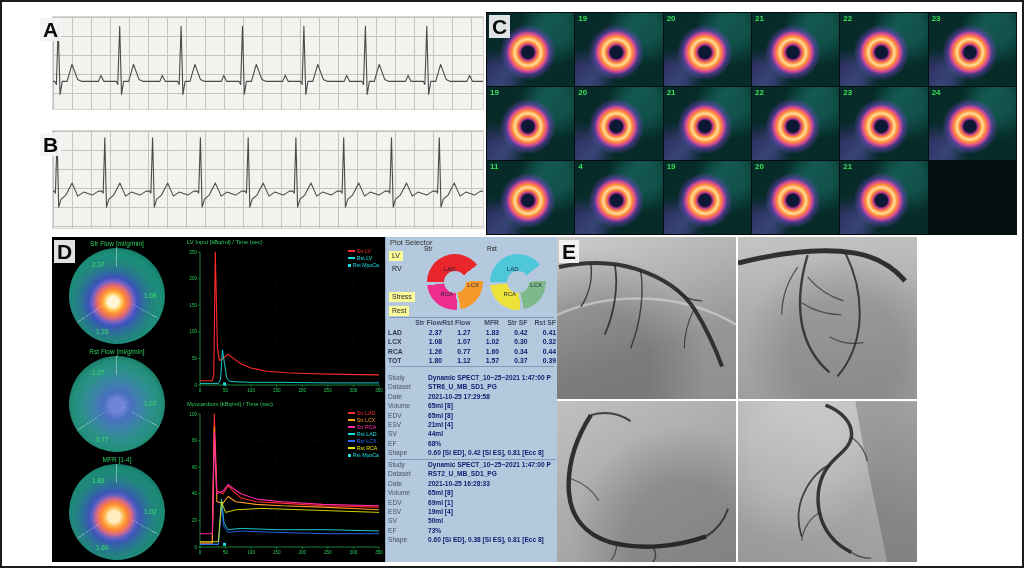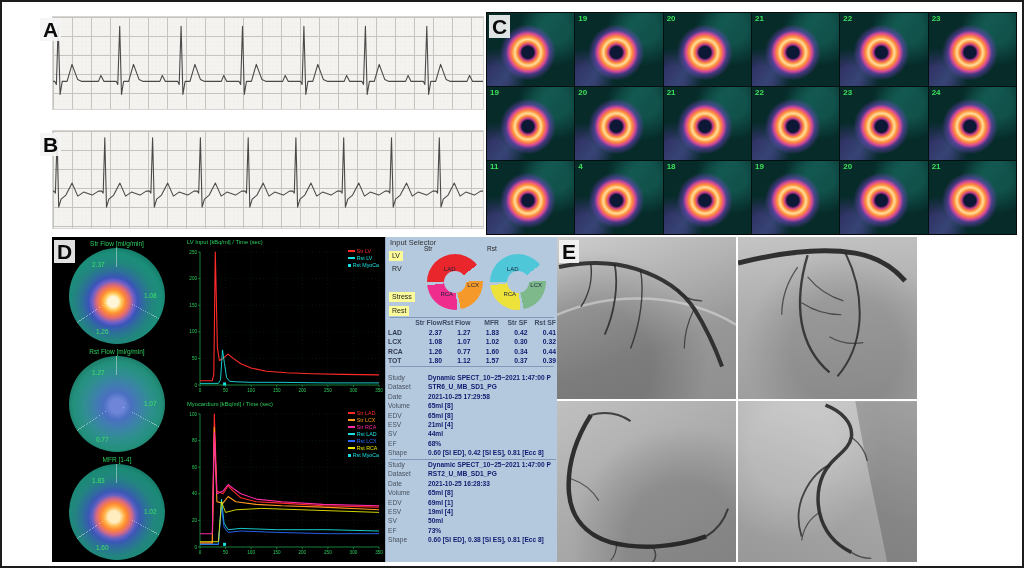--- a/index.html
+++ b/index.html
@@ -132,23 +132,20 @@
       <div class="spect-cell">
         <span class="frame-num">24</span>
       </div>
       <div class="spect-cell">
         <span class="frame-num">11</span>
       </div>
       <div class="spect-cell">
         <span class="frame-num">4</span>
       </div>
       <div class="spect-cell">
-        <span class="frame-num">18</span>
-      </div>
-      <div class="spect-cell">
         <span class="frame-num">19</span>
       </div>
       <div class="spect-cell">
         <span class="frame-num">20</span>
       </div>
       <div class="spect-cell">
         <span class="frame-num">21</span>
       </div>
     </div>
 
@@ -326,21 +323,21 @@
           </div>
           <div class="lg-row">
             <span class="lg-dot" style="background: rgb(24, 224, 224);"></span>
             <span style="color: rgb(24, 224, 224);">Rst MyoCa</span>
           </div>
         </div>
     </div>
   </div>
 
   <div id="psel">
-    <div class="ps-title">Input Selector</div>
+    <div class="ps-title">Plot Selector</div>
 
     <div class="ps-btn ps-hl" style="top:14px;">LV</div>
     <div class="ps-btn" style="top:27px;">RV</div>
     <div class="ps-btn ps-hl" style="top:55px;">Stress</div>
     <div class="ps-btn ps-hl" style="top:69px;">Rest</div>
 
     <span class="donut-tag" style="left:38px;">Str</span>
     <span class="donut-tag" style="left:101px;">Rst</span>
 
     <div class="donut donut-str">

